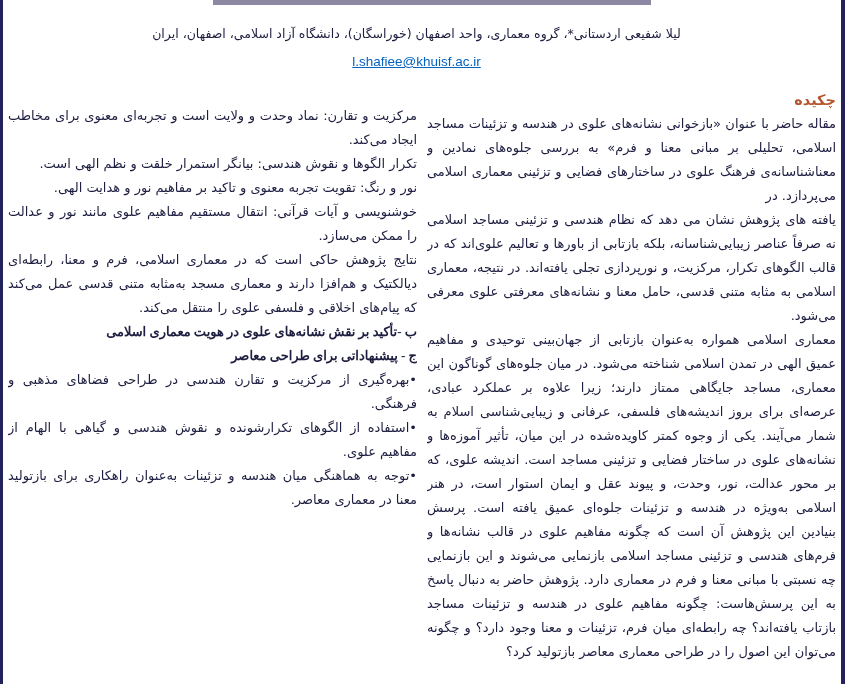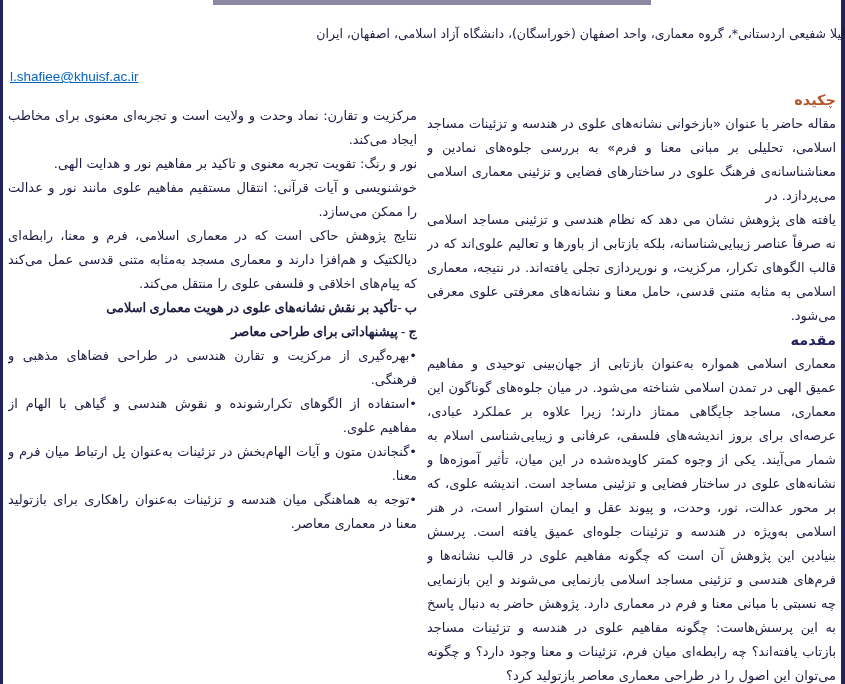--- a/index.html
+++ b/index.html
@@ -17,23 +17,23 @@
     position:relative;
     background:#ffffff;
     overflow:hidden;
     font-family:"DejaVu Sans",sans-serif;
     color:var(--body-text);
   }
   .side-border{position:absolute;top:0;bottom:0;width:3px;background:var(--page-border);}
   .side-border.left{left:0;}
   .side-border.right{right:0;width:4px;}
   .top-bar{position:absolute;top:0;left:213px;width:438px;height:5px;background:var(--top-bar);}
-  .header{position:absolute;top:26px;left:10px;right:0;}
+  .header{position:absolute;top:26px;left:10px;right:22px;text-align:center;}
   .author-line{font-size:12.5px;color:var(--body-text);}
-  .email-row{margin-top:25px;}
+  .email-row{margin-top:10px;}
   .email-link{
     font-family:"Liberation Sans",sans-serif;
     font-size:13.5px;
     color:var(--link-blue);
     text-decoration:underline;
     cursor:pointer;
   }
   .columns{
     position:absolute;top:88px;left:8px;right:9px;bottom:0;
     display:flex;gap:10px;
@@ -73,34 +73,33 @@
     <a class="email-link">l.shafiee@khuisf.ac.ir</a>
   </div>
 </div>
 
 <div class="columns" dir="rtl">
 
   <div class="col">
     <div class="h1">چکیده</div>
     <p>مقاله حاضر با عنوان «بازخوانی نشانه‌های علوی در هندسه و تزئینات مساجد اسلامی، تحلیلی بر مبانی معنا و فرم» به بررسی جلوه‌های نمادین و معناشناسانه‌ی فرهنگ علوی در ساختارهای فضایی و تزئینی معماری اسلامی می‌پردازد. در</p>
     <p>یافته های پژوهش نشان می دهد که نظام هندسی و تزئینی مساجد اسلامی نه صرفاً عناصر زیبایی‌شناسانه، بلکه بازتابی از باورها و تعالیم علوی‌اند که در قالب الگوهای تکرار، مرکزیت، و نورپردازی تجلی یافته‌اند. در نتیجه، معماری اسلامی به مثابه متنی قدسی، حامل معنا و نشانه‌های معرفتی علوی معرفی می‌شود.</p>
-    <div class="h1 navy">مقدمه</div>
     <p>معماری اسلامی همواره به‌عنوان بازتابی از جهان‌بینی توحیدی و مفاهیم عمیق الهی در تمدن اسلامی شناخته می‌شود. در میان جلوه‌های گوناگون این معماری، مساجد جایگاهی ممتاز دارند؛ زیرا علاوه بر عملکرد عبادی، عرصه‌ای برای بروز اندیشه‌های فلسفی، عرفانی و زیبایی‌شناسی اسلام به شمار می‌آیند. یکی از وجوه کمتر کاویده‌شده در این میان، تأثیر آموزه‌ها و نشانه‌های علوی در ساختار فضایی و تزئینی مساجد است. اندیشه علوی، که بر محور عدالت، نور، وحدت، و پیوند عقل و ایمان استوار است، در هنر اسلامی به‌ویژه در هندسه و تزئینات جلوه‌ای عمیق یافته است. پرسش بنیادین این پژوهش آن است که چگونه مفاهیم علوی در قالب نشانه‌ها و فرم‌های هندسی و تزئینی مساجد اسلامی بازنمایی می‌شوند و این بازنمایی چه نسبتی با مبانی معنا و فرم در معماری دارد. پژوهش حاضر به دنبال پاسخ به این پرسش‌هاست: چگونه مفاهیم علوی در هندسه و تزئینات مساجد بازتاب یافته‌اند؟ چه رابطه‌ای میان فرم، تزئینات و معنا وجود دارد؟ و چگونه می‌توان این اصول را در طراحی معماری معاصر بازتولید کرد؟</p>
 
   </div>
 
   <div class="col col-continuation">
     <p>مرکزیت و تقارن: نماد وحدت و ولایت است و تجربه‌ای معنوی برای مخاطب ایجاد می‌کند.</p>
+    <p>تکرار الگوها و نقوش هندسی: بیانگر استمرار خلقت و نظم الهی است.</p>
     <p>نور و رنگ: تقویت تجربه معنوی و تاکید بر مفاهیم نور و هدایت الهی.</p>
     <p>خوشنویسی و آیات قرآنی: انتقال مستقیم مفاهیم علوی مانند نور و عدالت را ممکن می‌سازد.</p>
     <p>نتایج پژوهش حاکی است که در معماری اسلامی، فرم و معنا، رابطه‌ای دیالکتیک و هم‌افزا دارند و معماری مسجد به‌مثابه متنی قدسی عمل می‌کند که پیام‌های اخلاقی و فلسفی علوی را منتقل می‌کند.</p>
 
     <div class="subhead">ب -تأکید بر نقش نشانه‌های علوی در هویت معماری اسلامی</div>
 
     <div class="subhead">ج - پیشنهاداتی برای طراحی معاصر</div>
     <p>•بهره‌گیری از مرکزیت و تقارن هندسی در طراحی فضاهای مذهبی و فرهنگی.</p>
     <p>•استفاده از الگوهای تکرارشونده و نقوش هندسی و گیاهی با الهام از مفاهیم علوی.</p>
-    <p>•گنجاندن متون و آیات الهام‌بخش در تزئینات به‌عنوان پل ارتباط میان فرم و معنا.</p>
     <p>•توجه به هماهنگی میان هندسه و تزئینات به‌عنوان راهکاری برای بازتولید معنا در معماری معاصر.</p>
 
   </div>
 
 </div>
 
 </body></html>

